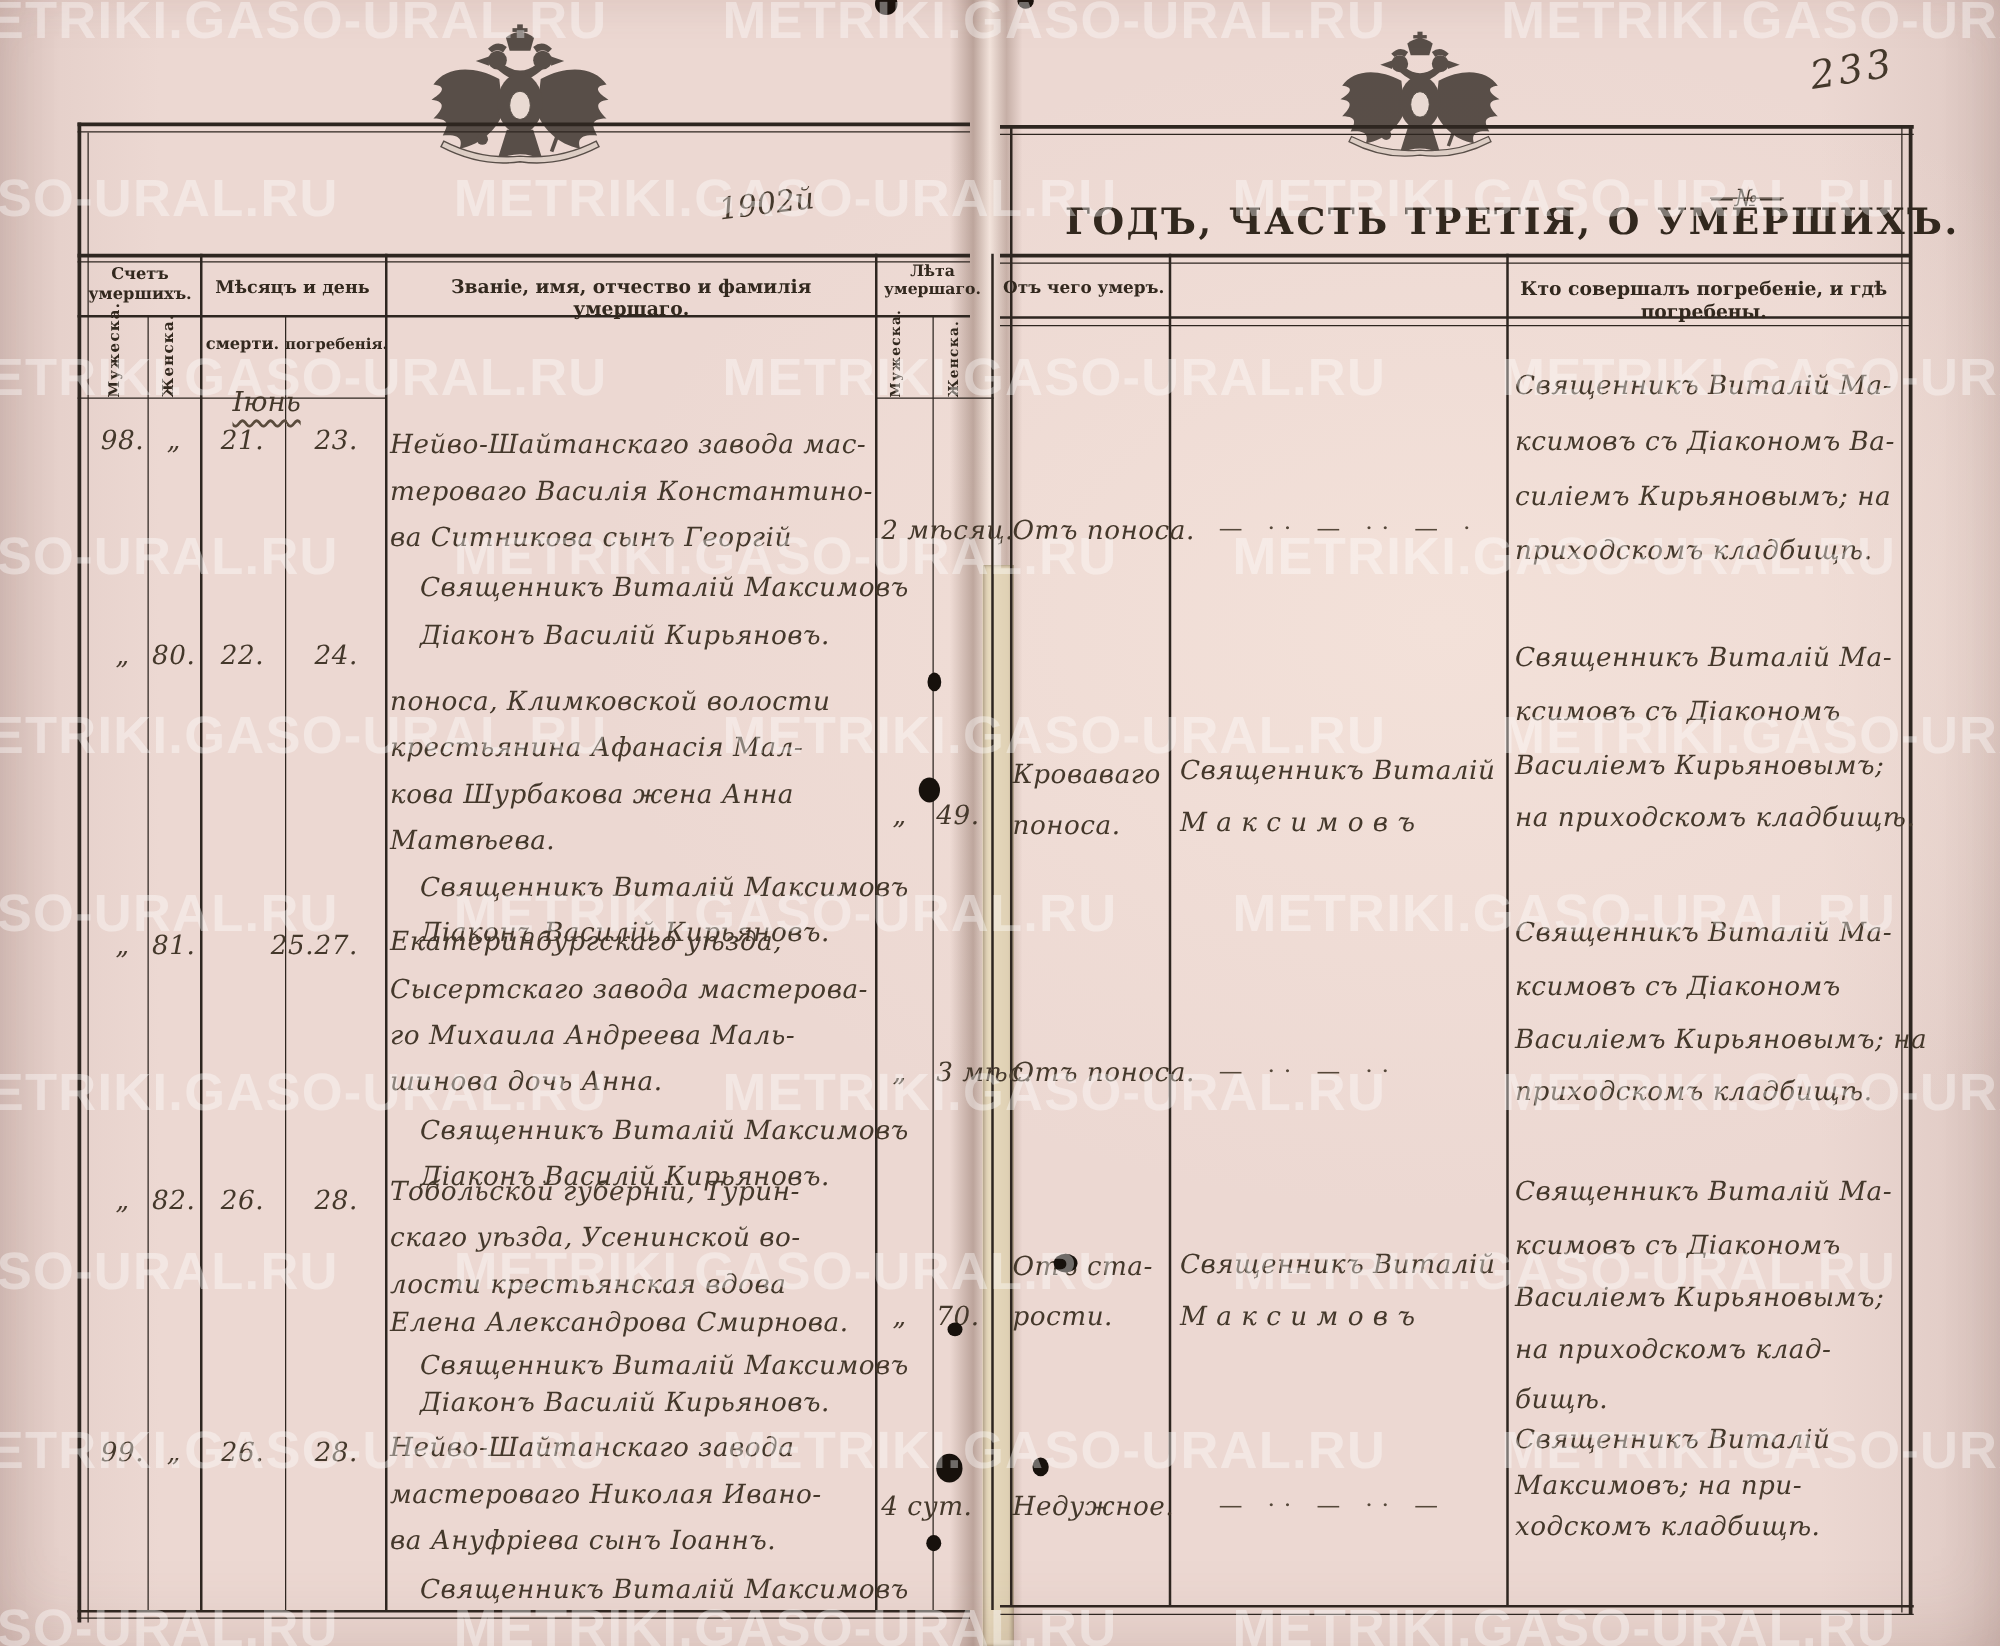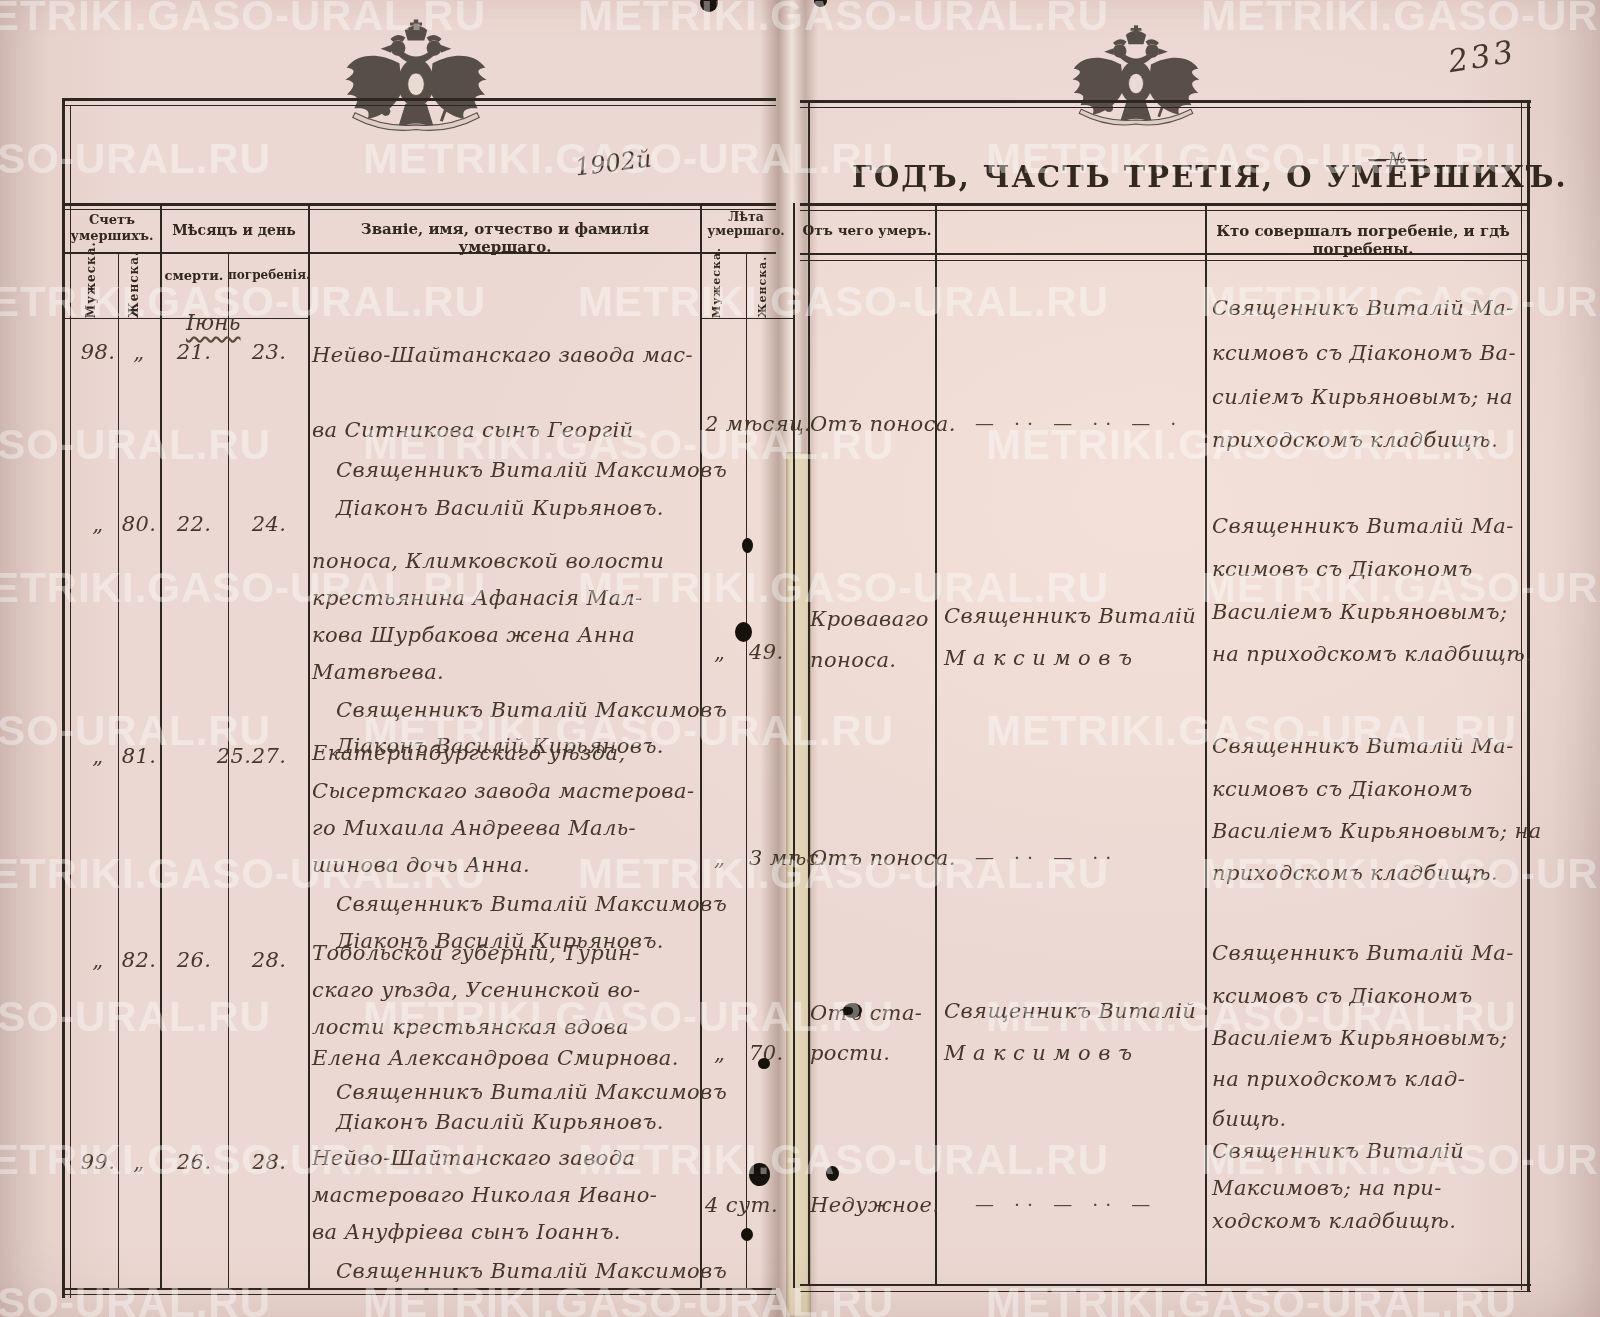--- a/index.html
+++ b/index.html
@@ -126,20 +126,21 @@
   <div class="abs printed vlabel" style="left:756px;top:256px;font-size:11px;">Женска.</div>
 
   <div class="abs hw month" style="left:186px;top:310px;">Іюнь</div>
 
   <div id="entries" class="abs" style="inset:0;">
       <div class="abs hw hw-line num" style="left: 78px; top: 340px; width: 40px;">98.</div>
       <div class="abs hw hw-line num" style="left: 119px; top: 340px; width: 40px;">„</div>
       <div class="abs hw hw-line num" style="left: 162px; top: 340px; width: 64px;">21.</div>
       <div class="abs hw hw-line num" style="left: 231px; top: 340px; width: 76px;">23.</div>
       <div class="abs hw hw-line" style="left: 312px; top: 343px;">Нейво-Шайтанскаго завода мас-</div>
+      <div class="abs hw hw-line" style="left: 312px; top: 381px;">тероваго Василія Константино-</div>
       <div class="abs hw hw-line" style="left: 312px; top: 418px;">ва Ситникова сынъ Георгій</div>
       <div class="abs hw hw-line" style="left: 336px; top: 458px;">Священникъ Виталій Максимовъ</div>
       <div class="abs hw hw-line" style="left: 336px; top: 496px;">Діаконъ Василій Кирьяновъ.</div>
       <div class="abs hw hw-line" style="left: 705px; top: 412px;">2 мѣсяц.</div>
       <div class="abs hw hw-line" style="left: 810px; top: 412px;">Отъ поноса.</div>
       <div class="abs hw hw-line dash" style="left: 975px; top: 412px;">—  ··  —  ··  —  ·</div>
       <div class="abs hw hw-line" style="left: 1212px; top: 296px;">Священникъ Виталій Ма-</div>
       <div class="abs hw hw-line" style="left: 1212px; top: 341px;">ксимовъ съ Діакономъ Ва-</div>
       <div class="abs hw hw-line" style="left: 1212px; top: 385px;">силіемъ Кирьяновымъ; на</div>
       <div class="abs hw hw-line" style="left: 1212px; top: 428px;">приходскомъ кладбищѣ.</div>

